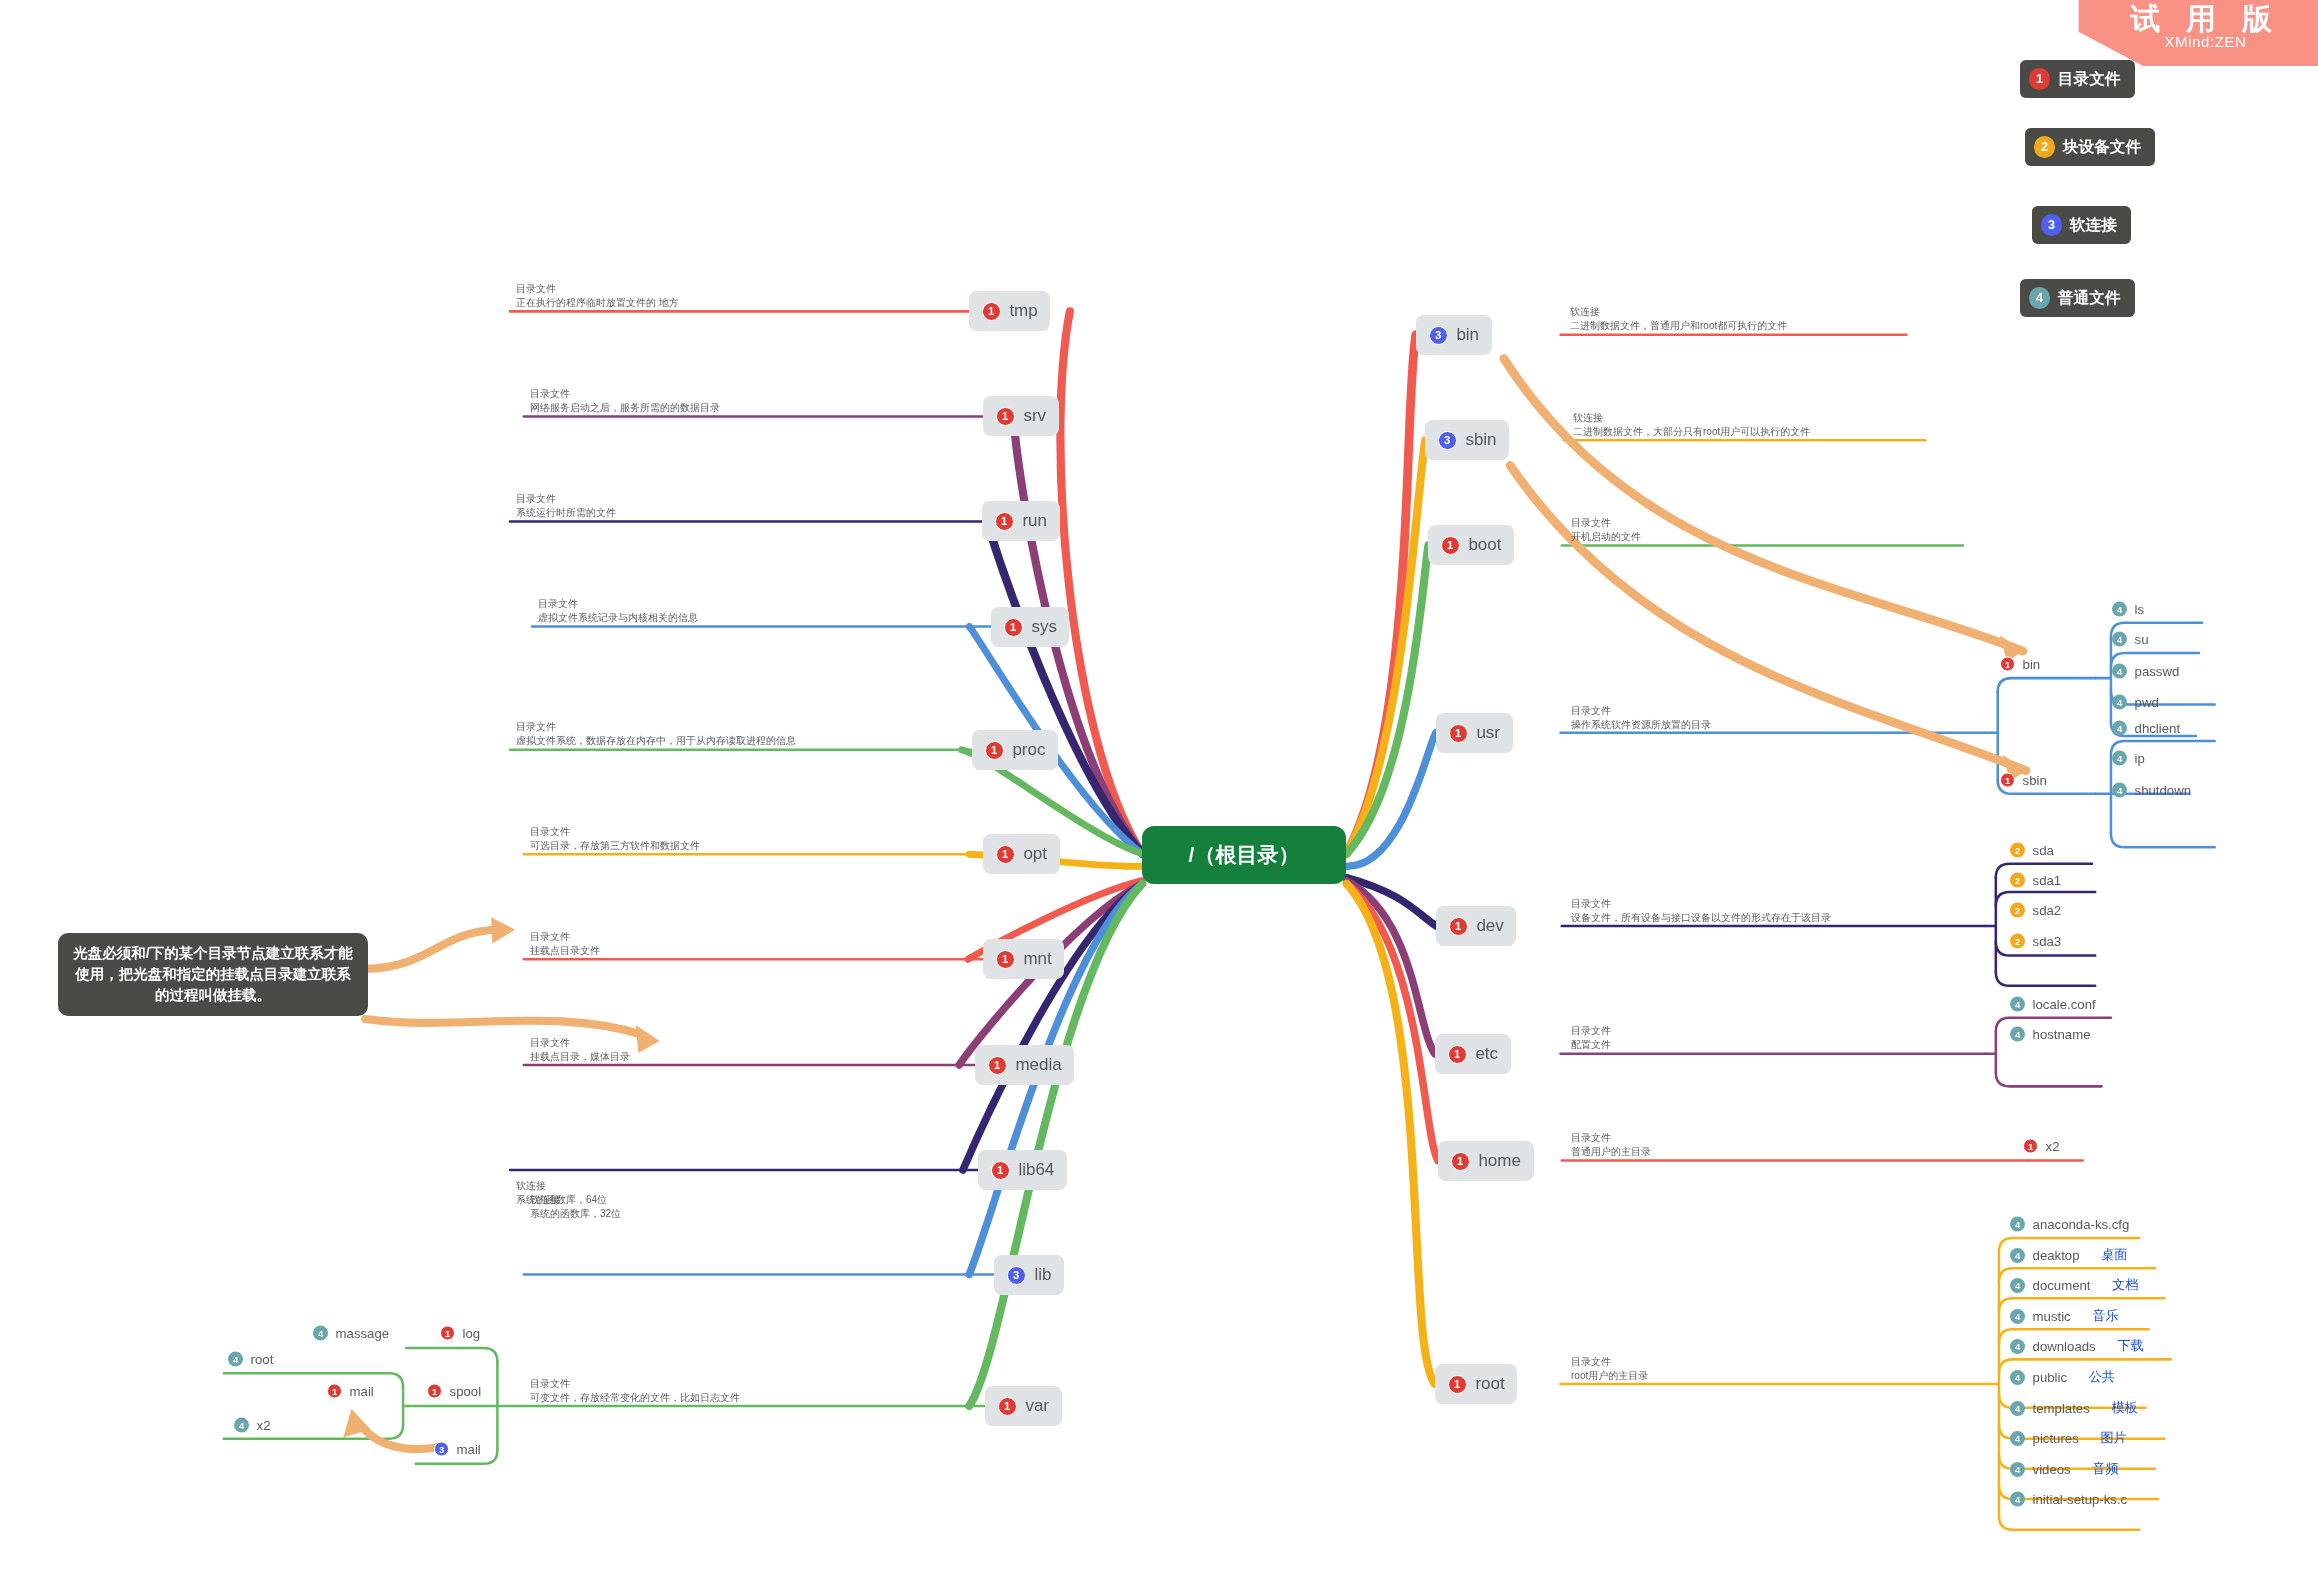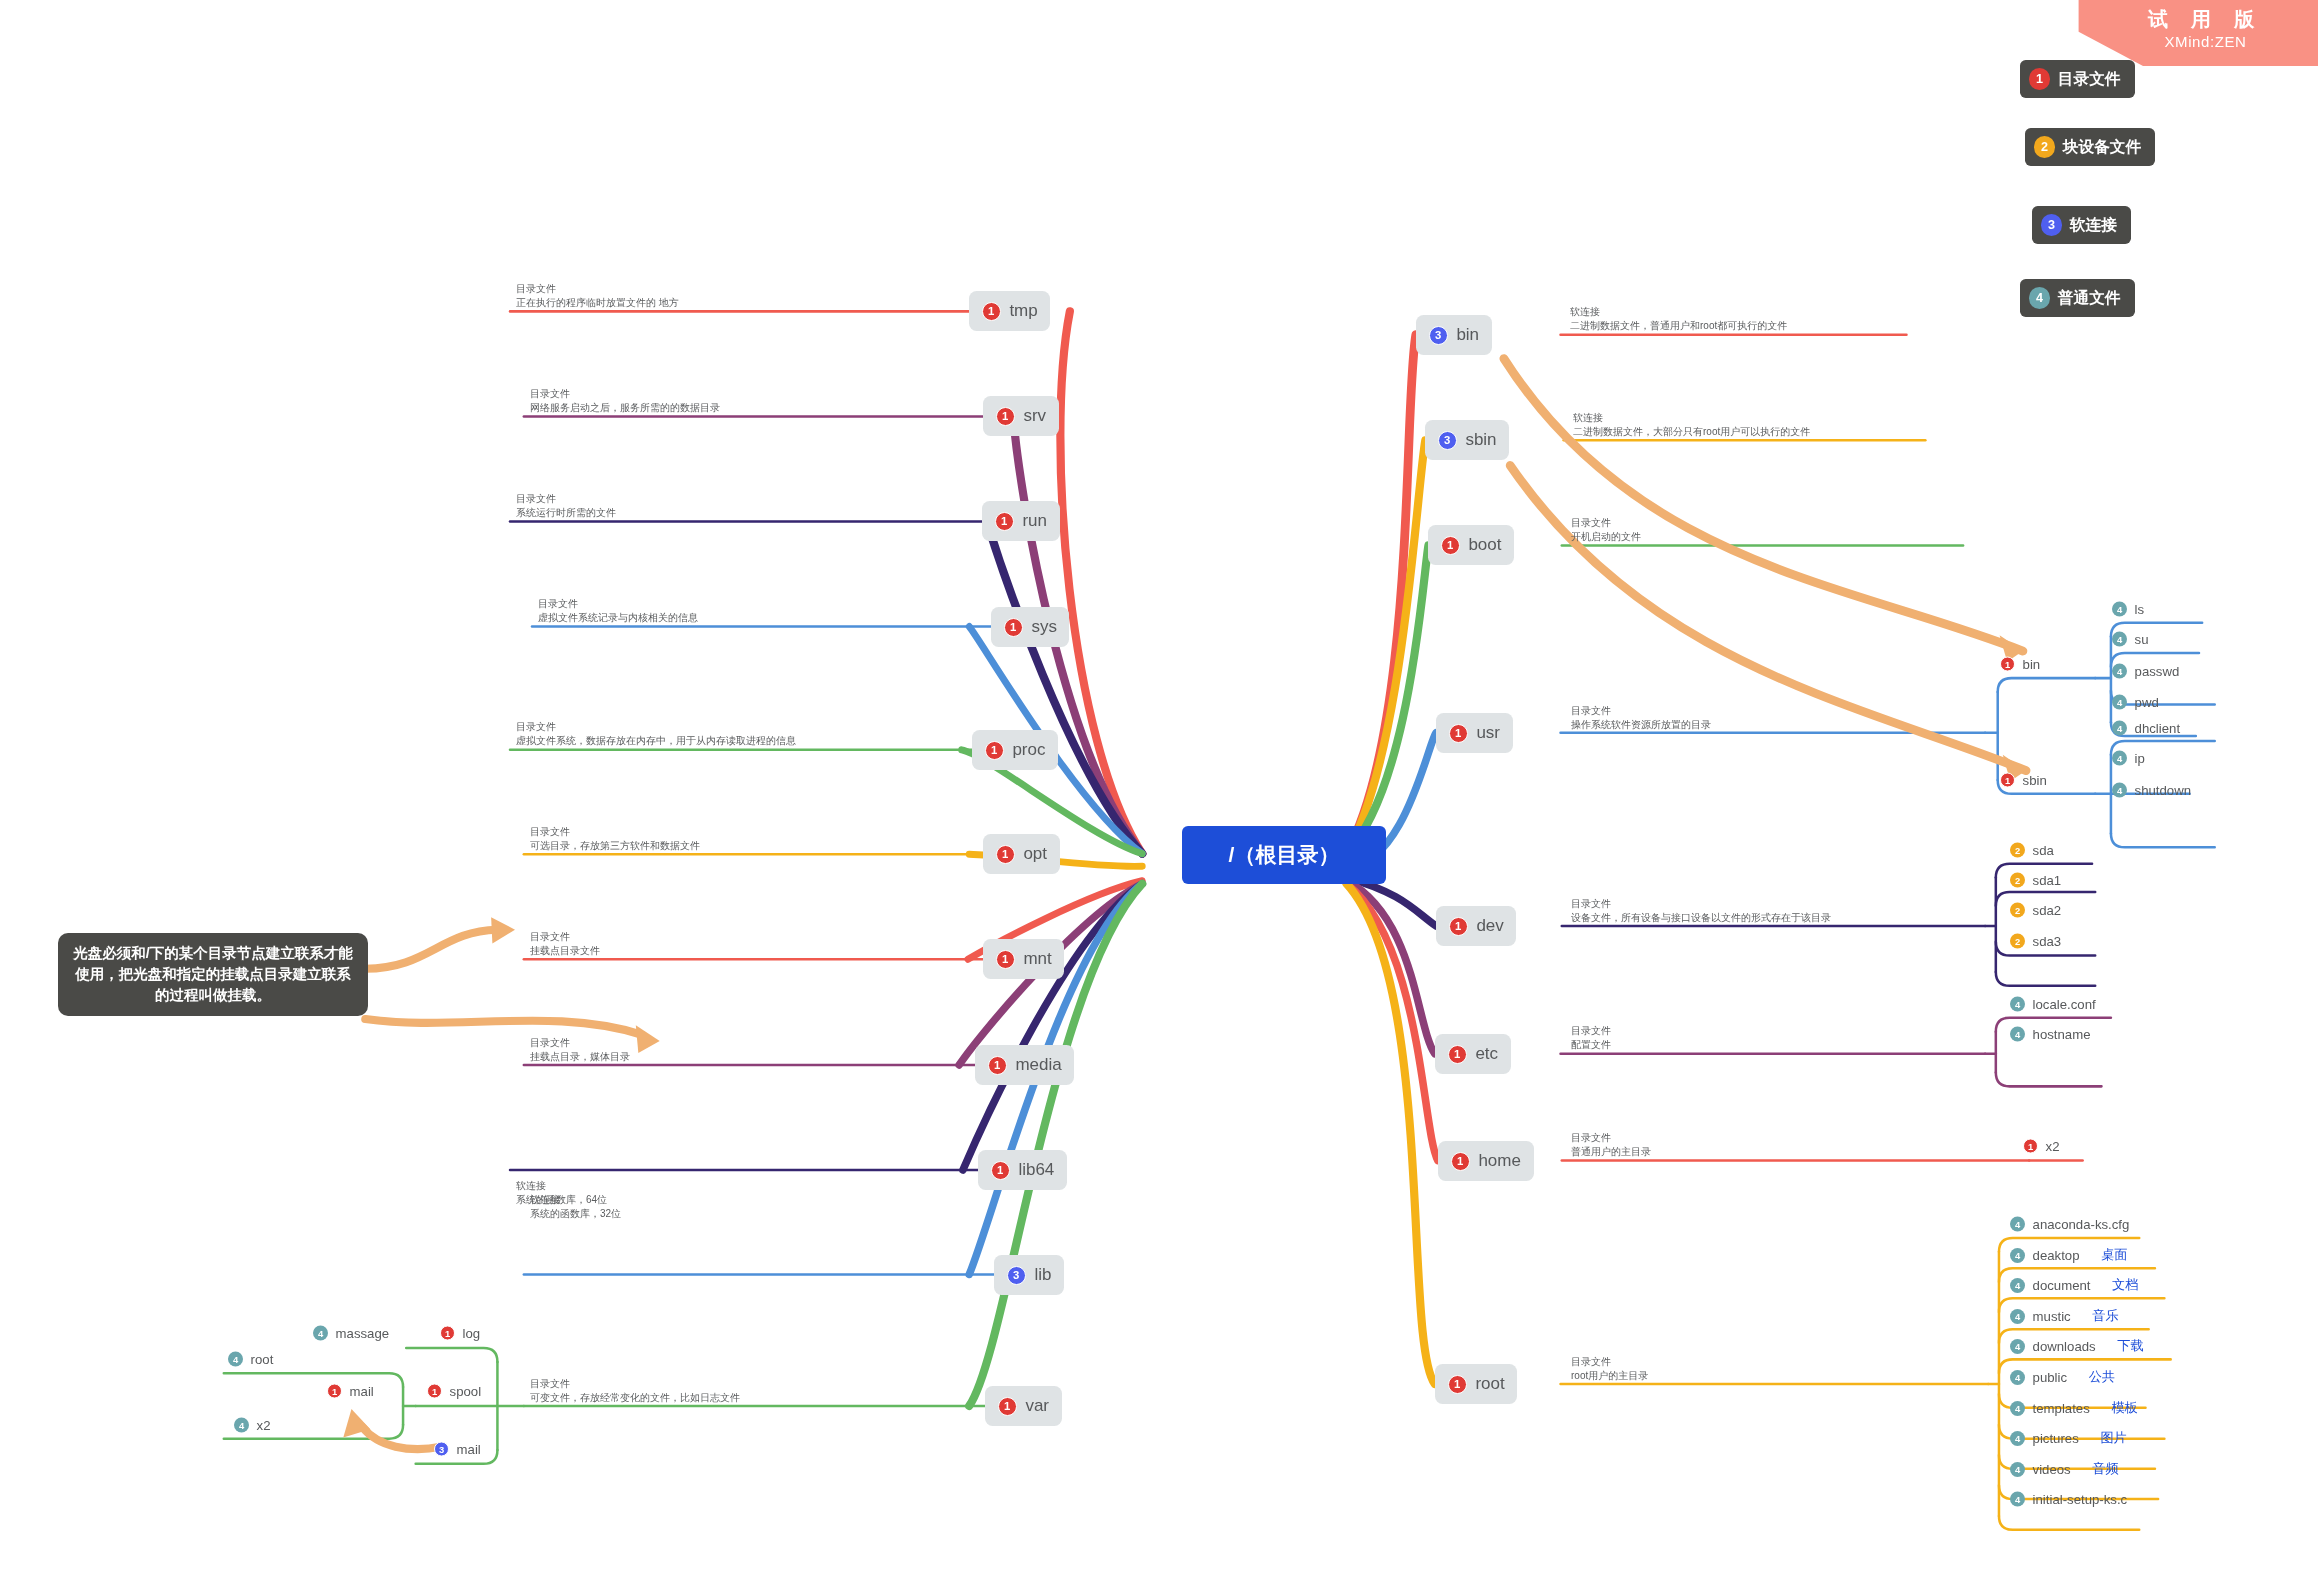--- a/index.html
+++ b/index.html
@@ -27,21 +27,21 @@
     position: absolute;
     top: 0; right: 0;
     width: 258px; height: 66px;
     background: #f99184;
     color: #ffffff;
     text-align: center;
     padding-top: 5px;
     clip-path: polygon(17.6px 0, 100% 0, 100% 100%, 82px 100%, 17.6px 48%);
   }
   .trial-ribbon .t1 {
-    font-size: 20px; font-weight: 700; letter-spacing: 8.8px;
+    font-size: 30px; font-weight: 700; letter-spacing: 8.8px;
     line-height: 28px; padding-left: 31px;
   }
   .trial-ribbon .t2 {
     font-size: 15px; letter-spacing: 0.6px; line-height: 17.6px; padding-left: 31px;
   }
 
   
   .legend-chip {
     position: absolute;
     background: #4a4a47;
@@ -72,30 +72,29 @@
   .badge.b4 { background: #6aa6ad; }
   .badge.ring { border: 1.3px solid #ffffff; }
 
   .badge.lg { width: 21.4px; height: 21.4px; font-size: 12.6px; }
   .badge.md { width: 19px; height: 19px; font-size: 11.3px; }
   .badge.sm { width: 15px; height: 15px; font-size: 9.4px; }
 
   
   .root-node {
     position: absolute;
-    background: #1d4ed8;
-    border-radius: 6px;
+    background: #15803d;
+    border-radius: 12px;
     color: #ffffff;
     font-size: 21px;
     font-weight: 700;
     display: flex;
     align-items: center;
     justify-content: center;
     white-space: nowrap;
-    margin-left: 40px;
   }
 
   
   .pill {
     position: absolute;
     background: #dfe3e5;
     border-radius: 7.6px;
     height: 40px;
     display: flex;
     align-items: center;

